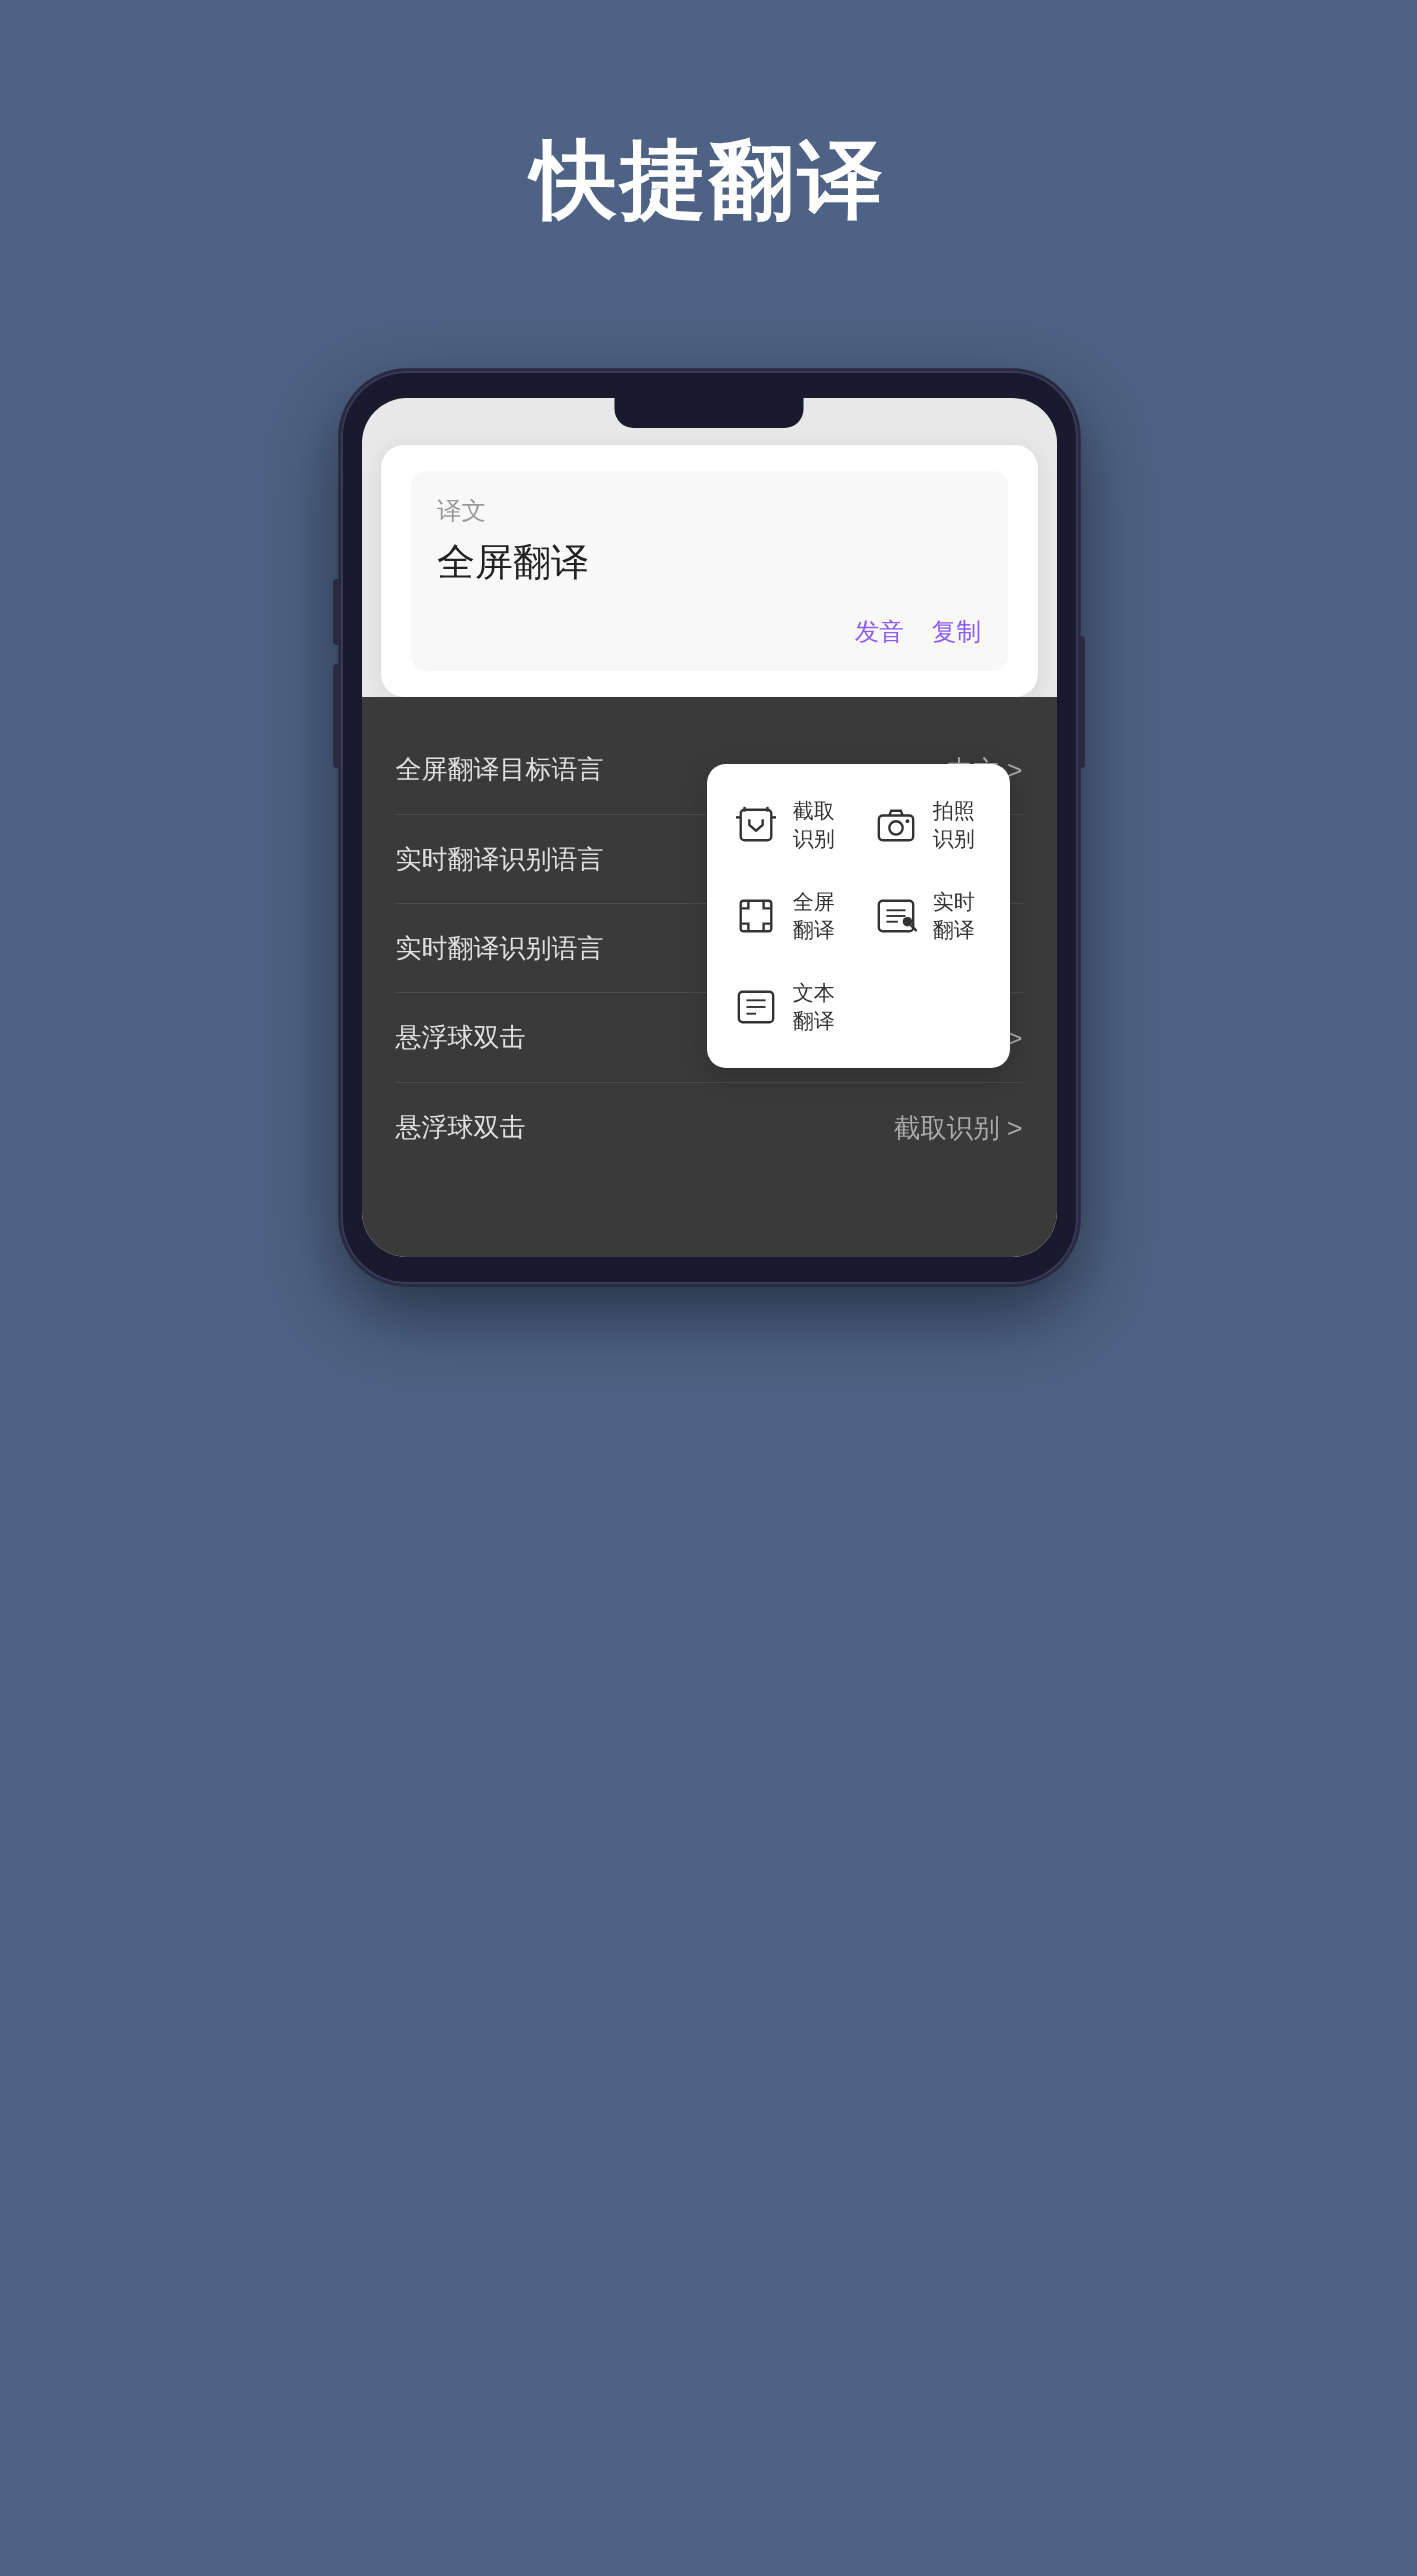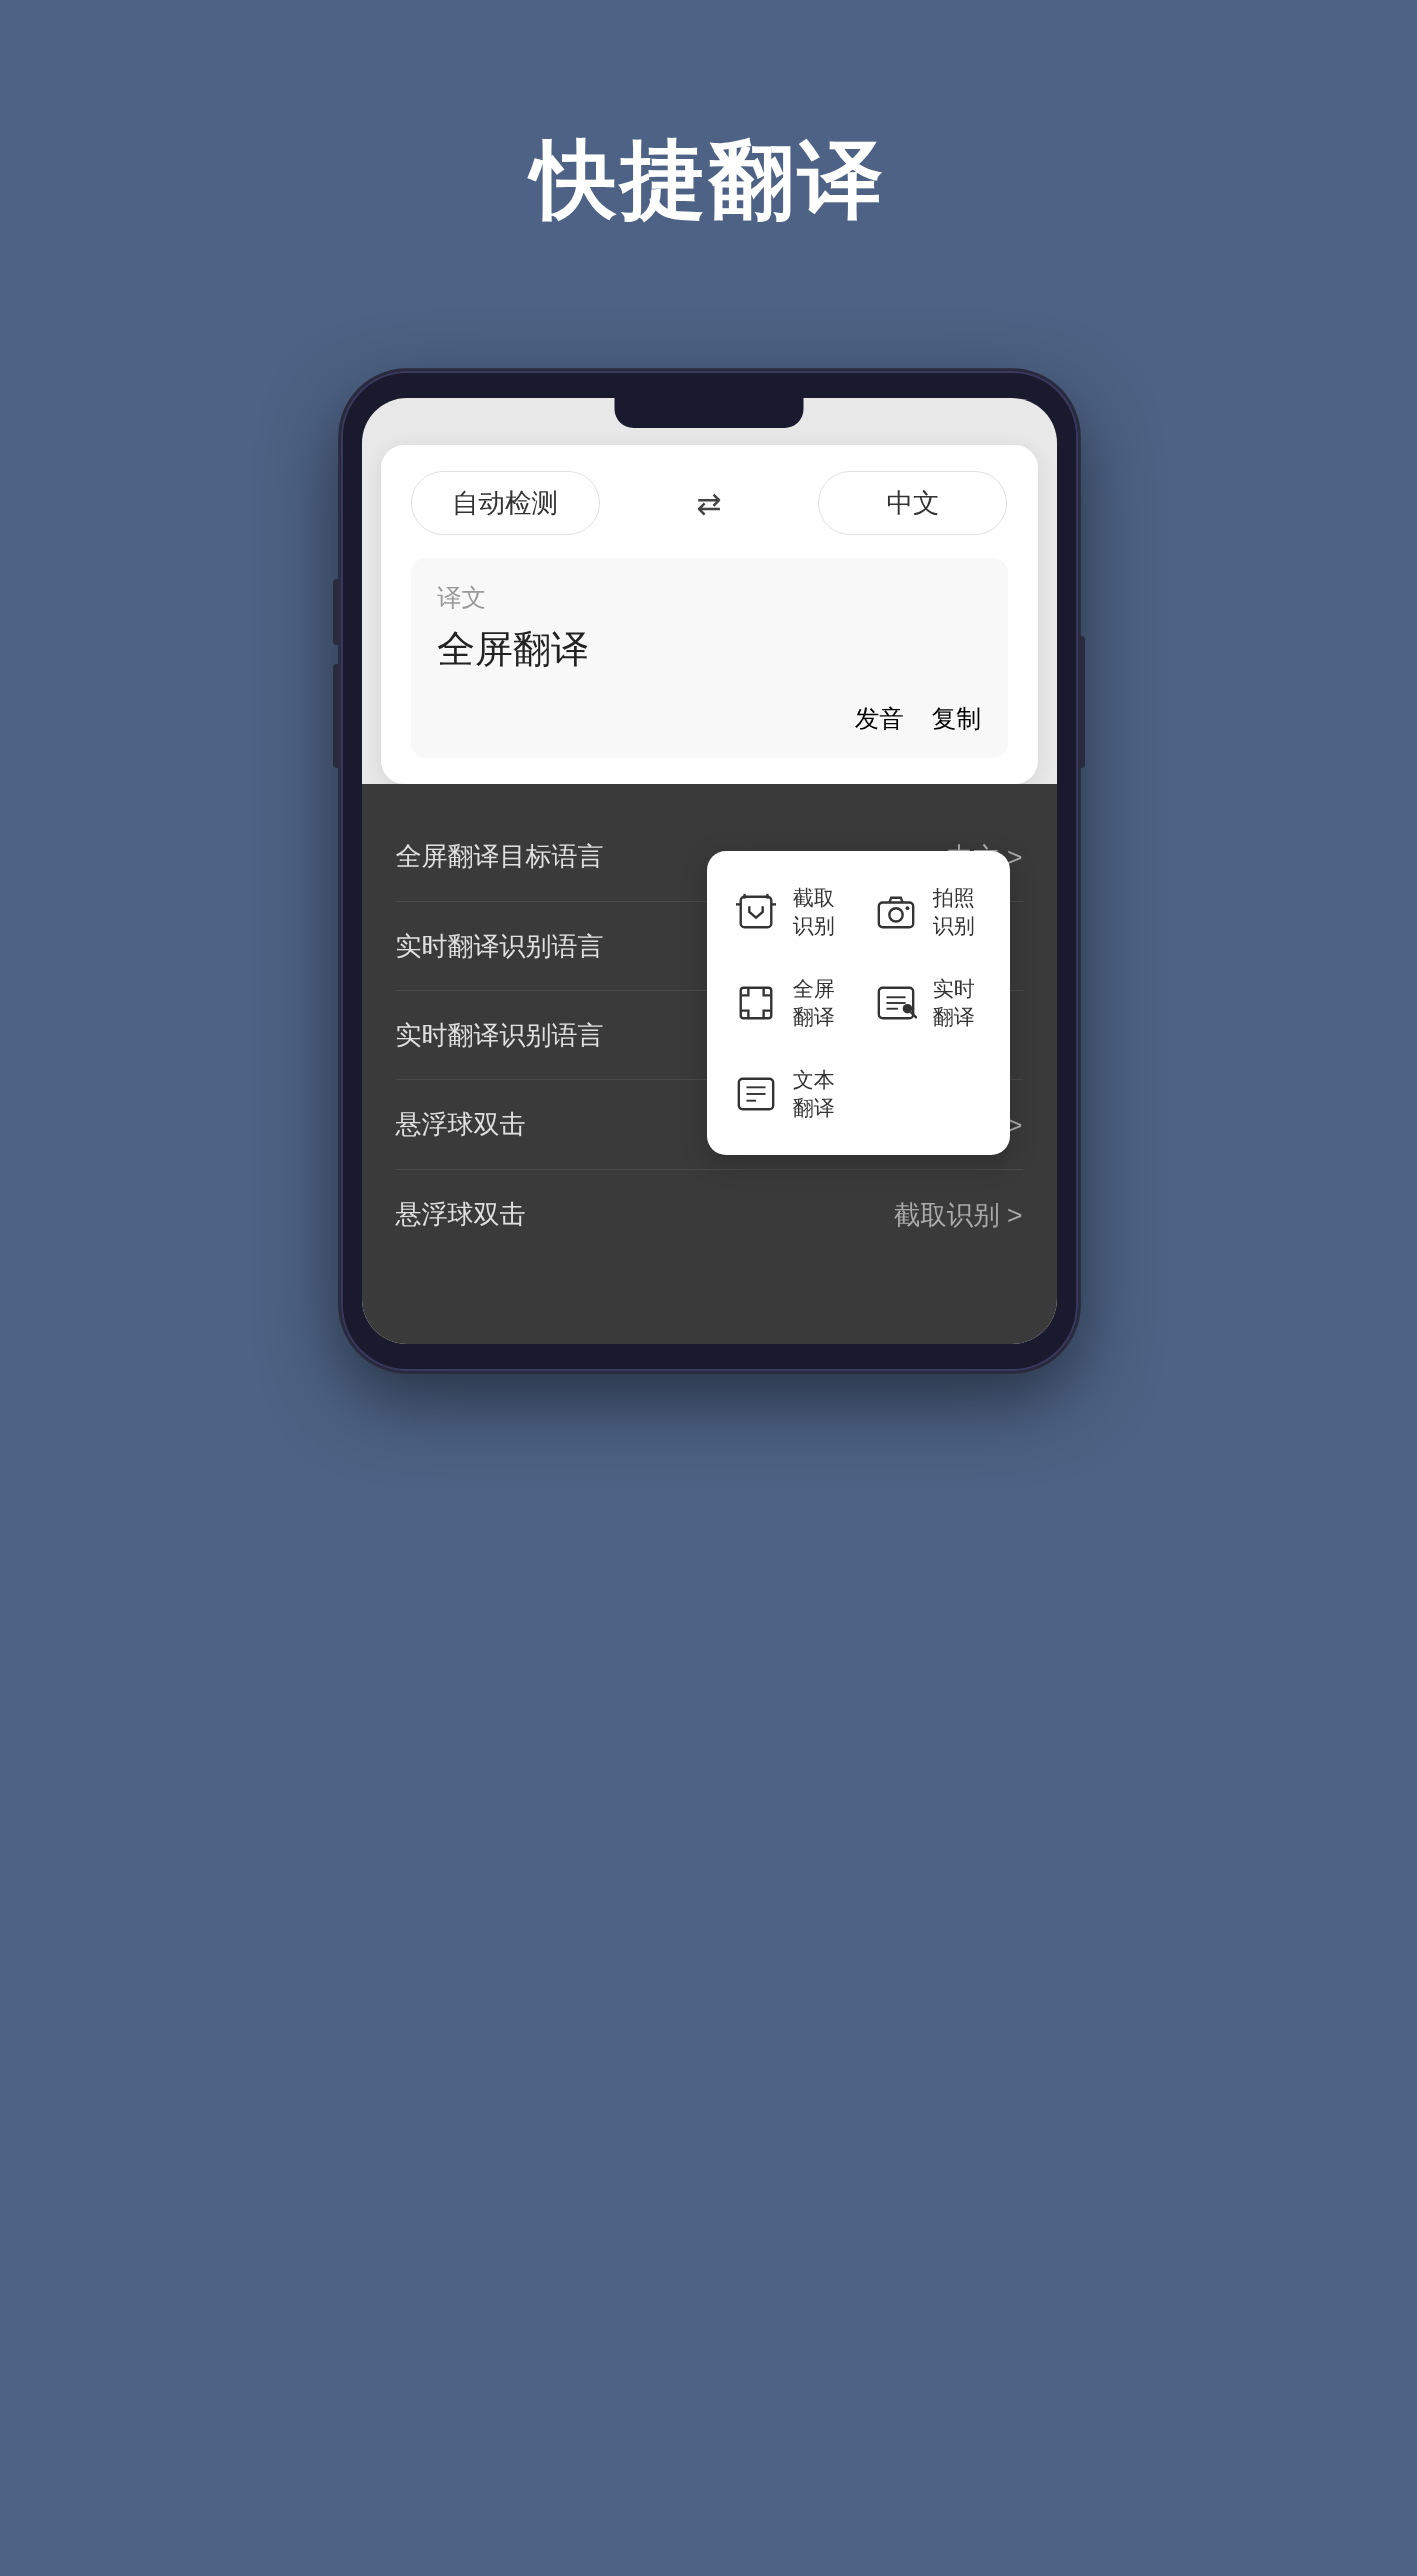--- a/index.html
+++ b/index.html
@@ -167,21 +167,21 @@
     }
 
     .result-actions {
       display: flex;
       justify-content: flex-end;
       gap: 28px;
     }
 
     .result-action-btn {
       font-size: 24.6px;
-      color: #000000;
+      color: #8b5cf6;
       cursor: pointer;
       text-align: right;
     }
 
     
     .settings-area {
       background: #3a3a3a;
       padding: 28px 34px;
       margin-top: 0;
     }
@@ -269,25 +269,20 @@
     <div class="phone-btn-left"></div>
     <div class="phone-btn-left2"></div>
     <div class="phone-btn-right"></div>
 
     <div class="phone-notch"></div>
 
     <div class="phone-screen">
 
       <div class="translation-card">
 
-        <div class="lang-selector-row">
-          <button class="lang-btn">自动检测</button>
-          <span class="swap-icon">⇄</span>
-          <button class="lang-btn">中文</button>
-        </div>
 
 
         <div class="result-area">
           <div class="result-label">译文</div>
           <div class="result-text">全屏翻译</div>
           <div class="result-actions">
             <span class="result-action-btn">发音</span>
             <span class="result-action-btn">复制</span>
           </div>
         </div>

